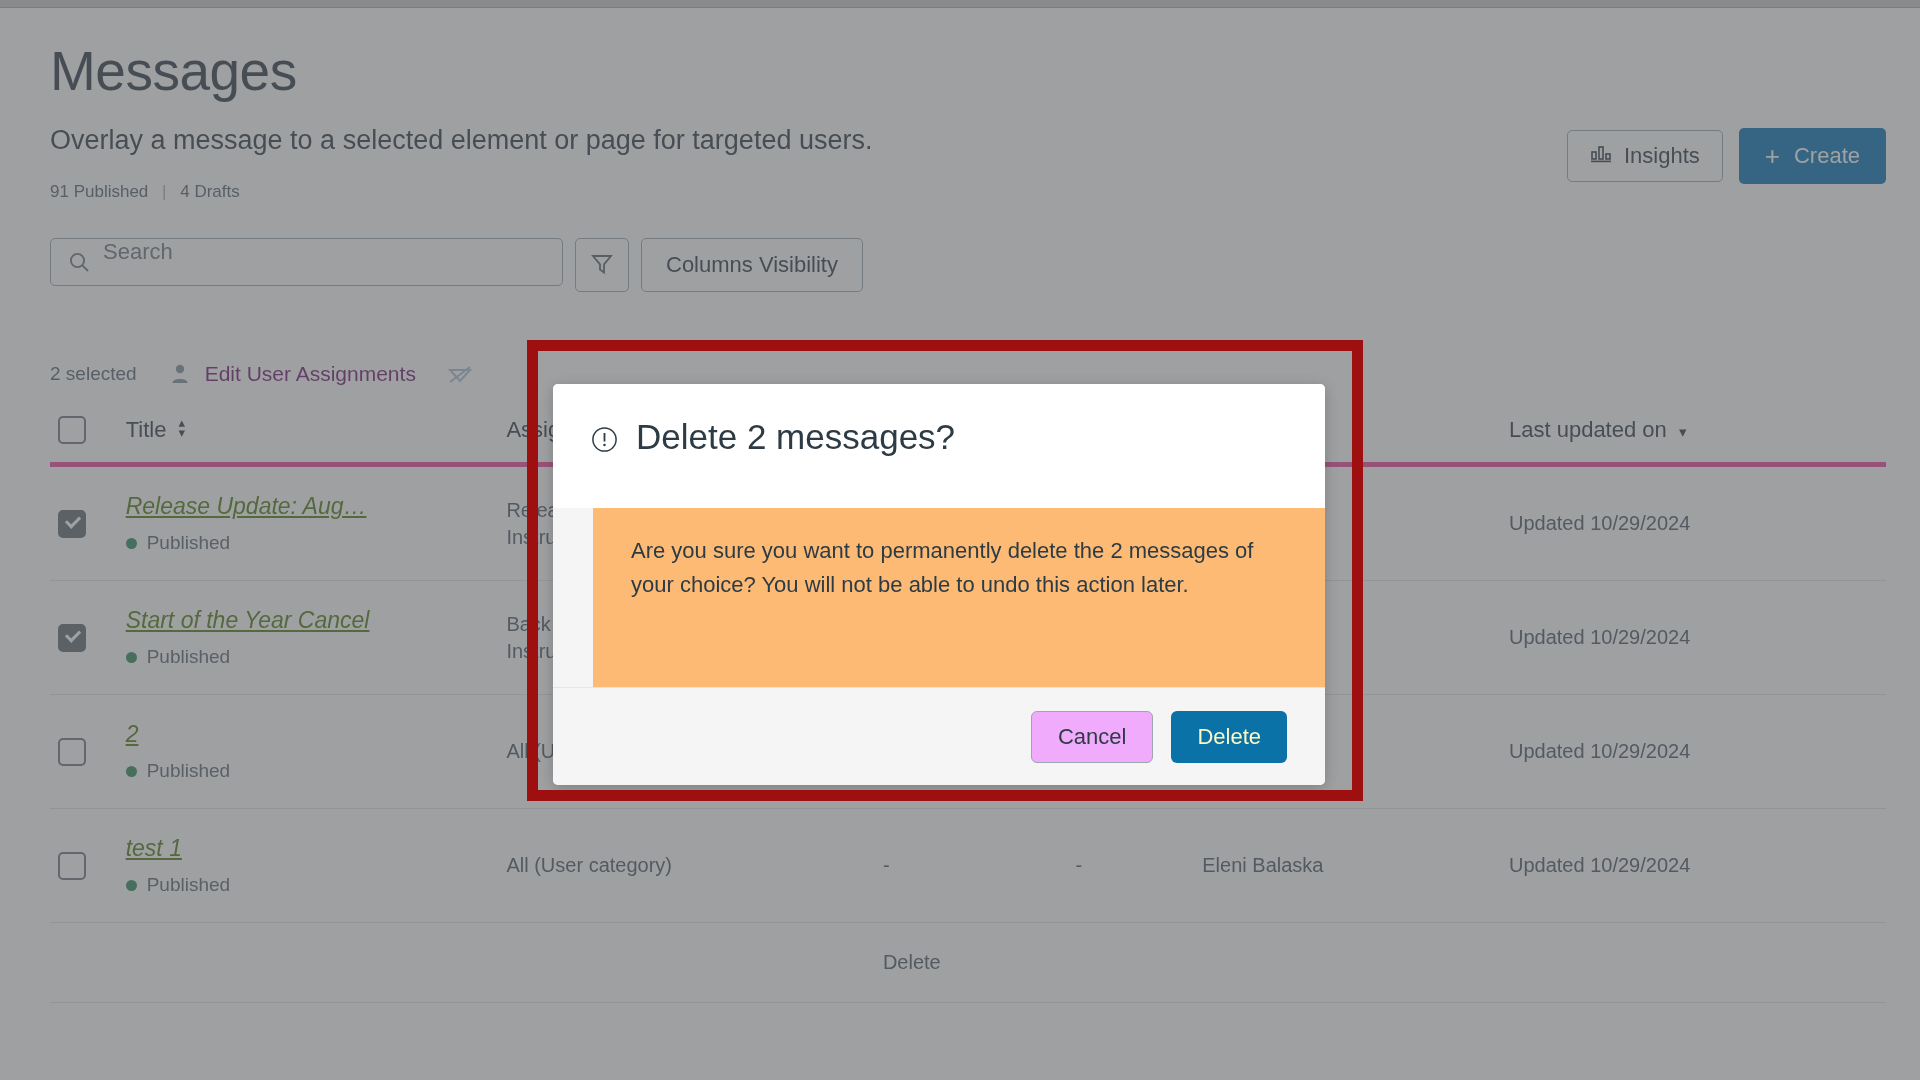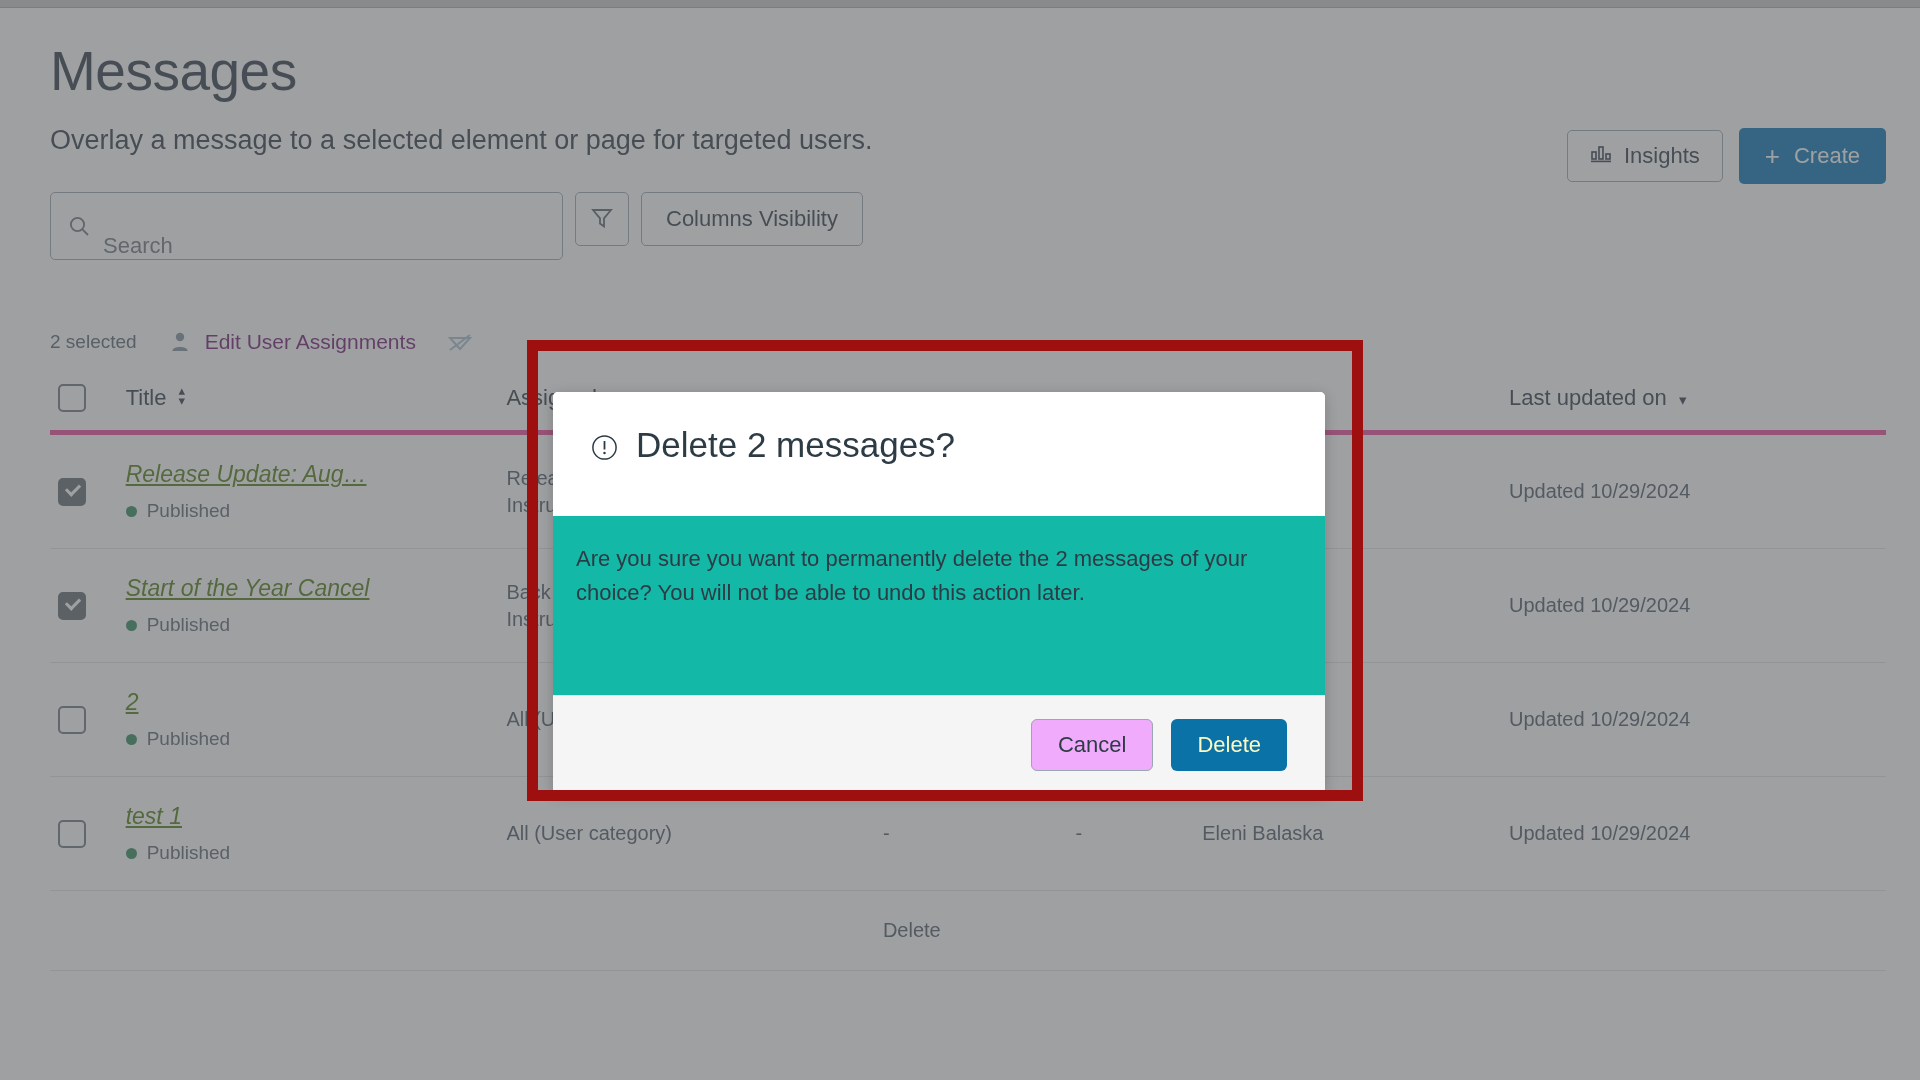--- a/index.html
+++ b/index.html
@@ -116,24 +116,24 @@
   
   .filter-row {
     margin: 36px 42px 0 42px;
     display: flex;
     align-items: stretch;
     gap: 12px;
   }
   .search-box {
     position: relative;
     width: 513px;
-    height: 68px;
+    height: 48px;
     border: 1px solid #9aa6b0;
     border-radius: 5px;
-    display: flex; align-items: flex-end;
+    display: flex; align-items: flex-start;
     padding-left: 52px;
     background: transparent;
   }
   .search-box .mag {
     position: absolute; left: 17px; top: 50%;
     transform: translateY(-50%);
     width: 22px; height: 22px;
   }
   .search-box input {
     border: 0; outline: 0; background: transparent;
@@ -269,21 +269,21 @@
     left: 527px; top: 340px;
     width: 836px; height: 461px;
     border: 11px solid #9e0f0f;
     z-index: 60;
     pointer-events: none;
   }
 
   
   #modal {
     position: absolute;
-    left: 553px; top: 392px;
+    left: 553px; top: 384px;
     width: 772px; height: 401px;
     background: #f5f5f5;
     border-radius: 5px;
     box-shadow: 0 3px 14px rgba(0,0,0,0.20);
     z-index: 55;
     display: flex;
     flex-direction: column;
     overflow: hidden;
     justify-content: space-between;
   }
@@ -296,23 +296,24 @@
     gap: 18px;
   }
   .modal-header .warn-ic { margin-top: 8px; flex: 0 0 auto; }
   .modal-title {
     font-size: 35px;
     font-weight: 400;
     color: #2d3b45;
     line-height: 1.1;
   }
   .modal-body {
-    background: #14b8a6;
-    padding: 26px 38px 34px 23px;
+    background: #fdba74;
+    padding: 26px 38px 34px 38px;
     flex: 1 1 auto;
+    margin-left: 40px;
   }
   .modal-body p {
     font-size: 22px;
     line-height: 1.55;
     color: #2d3b45;
   }
   .modal-footer {
     background: #f5f5f5;
     border-top: 1px solid #e3e5e7;
     padding: 20px 38px;
@@ -351,20 +352,25 @@
 <div id="stage">
 
   <div id="top-strip"></div>
 
   <div id="page">
     <div id="page-inner">
 
       <div class="page-head">
         <div class="page-title">Messages</div>
         <div class="page-subtitle">Overlay a message to a selected element or page for targeted users.</div>
+        <div class="page-counts">
+          <span>91 Published</span>
+          <span class="divider">|</span>
+          <span>4 Drafts</span>
+        </div>
 
         <div class="head-actions">
           <button class="btn-insights">
             <span>
               <svg width="22" height="22" viewBox="0 0 22 22" aria-hidden="true">
                 <rect x="2" y="10" width="4" height="7" fill="none" stroke="#2d3b45" stroke-width="1.6"></rect>
                 <rect x="9" y="5" width="4" height="12" fill="none" stroke="#2d3b45" stroke-width="1.6"></rect>
                 <rect x="16" y="12" width="4" height="5" fill="none" stroke="#2d3b45" stroke-width="1.6"></rect>
                 <line x1="1" y1="19.4" x2="21" y2="19.4" stroke="#2d3b45" stroke-width="1.6"></line>
               </svg>

